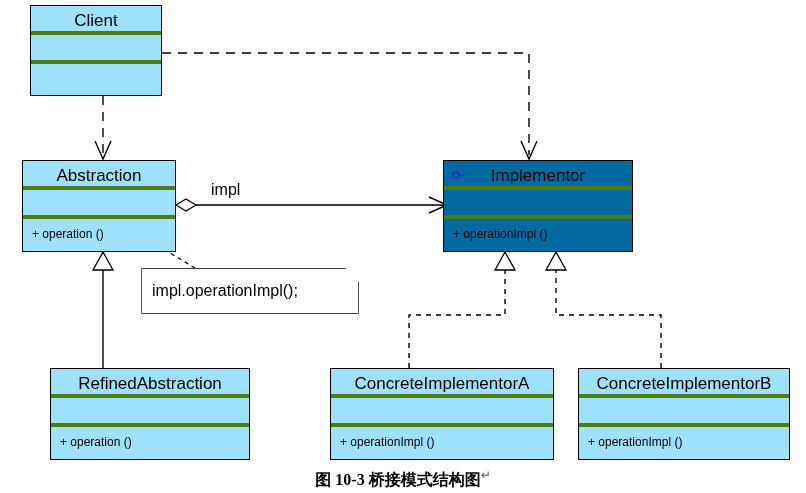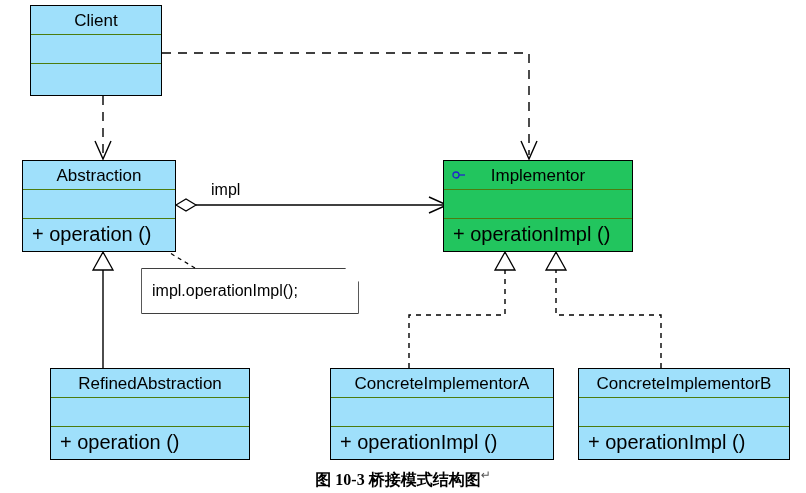--- a/index.html
+++ b/index.html
@@ -22,38 +22,38 @@
     width: 806px;
     height: 493px;
     pointer-events: none;
   }
   .umlbox {
     position: absolute;
     border: 1px solid #000000;
     box-sizing: border-box;
     background: #9fe0fb;
   }
-  .umlbox.iface { background: #22c55e; }
+  .umlbox.iface { background: #0369a1; }
   .compartment {
     box-sizing: border-box;
     position: relative;
-    border-bottom: 1px solid #4d7c0f;
+    border-bottom: 4px solid #4d7c0f;
   }
   .compartment.last { border-bottom: none; }
   .cname {
     text-align: center;
     font-size: 17px;
     color: #000;
     line-height: 29px;
     height: 29px;
     white-space: nowrap;
   }
   .cempty { height: 29px; }
   .cop {
-    font-size: 20px;
+    font-size: 12px;
     color: #000;
     line-height: 30px;
     height: 30px;
     padding-left: 9px;
     white-space: nowrap;
   }
   .iface-icon {
     position: absolute;
     left: 8px;
     top: 8px;

